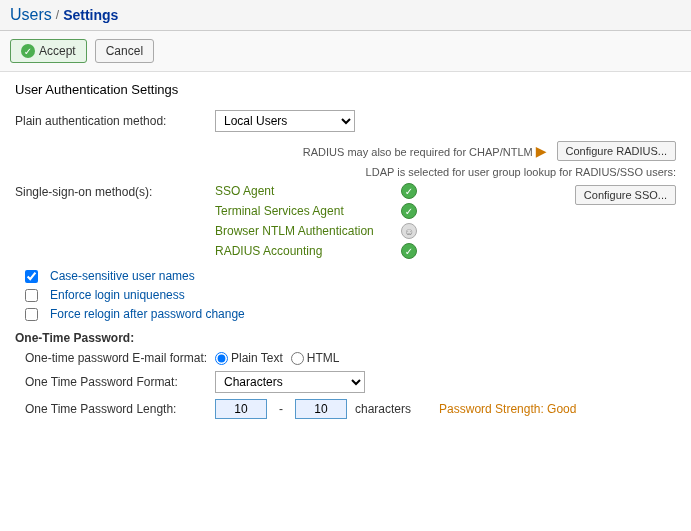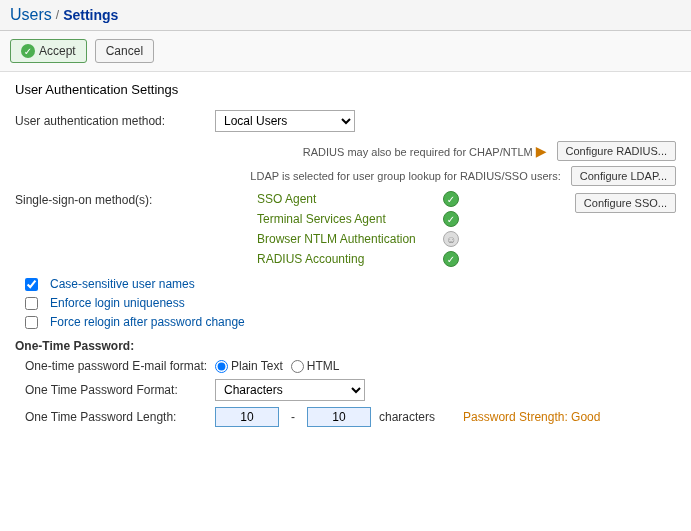--- a/index.html
+++ b/index.html
@@ -138,21 +138,20 @@
     .config-row-text {
       font-size: 11px;
       color: #555;
     }
 
     
     .sso-row {
       display: flex;
       align-items: flex-start;
       margin-bottom: 10px;
-      gap: 42px;
     }
     .sso-label {
       min-width: 200px;
       color: #333;
       font-size: 12px;
       padding-top: 2px;
     }
     .sso-options {
       display: flex;
       flex-direction: column;
@@ -247,21 +246,21 @@
 
     .otp-format-select {
       padding: 2px 4px;
       border: 1px solid #aaa;
       font-size: 12px;
       background: #fff;
       min-width: 150px;
     }
 
     .length-input {
-      width: 64px;
+      width: 52px;
       padding: 2px 4px;
       border: 1px solid #5599cc;
       font-size: 12px;
       text-align: center;
       background: #e8f0ff;
     }
 
     .length-separator {
       font-size: 12px;
       padding: 0 4px;
@@ -296,42 +295,41 @@
     <span class="check-icon">✓</span>
     <span>Accept</span>
   </button>
   <button class="btn-cancel">Cancel</button>
 </div>
 
 <div class="main-content">
   <div class="section-title">User Authentication Settings</div>
 
   <div class="form-row">
-    <div class="form-label">User authentication method:</div>
+    <div class="form-label">Plain authentication method:</div>
     <div class="form-control-area">
       <select class="dropdown">
         <option>Local Users</option>
         <option>LDAP</option>
         <option>RADIUS</option>
         <option>SSO</option>
       </select>
     </div>
   </div>
 
   <div class="config-row">
     <span class="config-row-text">
       <span>RADIUS may also be required for CHAP/NTLM</span>
       <span class="note-triangle">▶</span>
     </span>
     <button class="btn-configure">Configure RADIUS...</button>
   </div>
 
   <div class="config-row">
     <span class="config-row-text">LDAP is selected for user group lookup for RADIUS/SSO users:</span>
-    <button class="btn-configure">Configure LDAP...</button>
   </div>
 
   <div class="sso-row">
     <div class="sso-label">Single-sign-on method(s):</div>
     <div class="sso-options">
 
       <div class="sso-item">
         <span class="sso-item-label">SSO Agent</span>
         <span class="icon-check">✓</span>
       </div>

